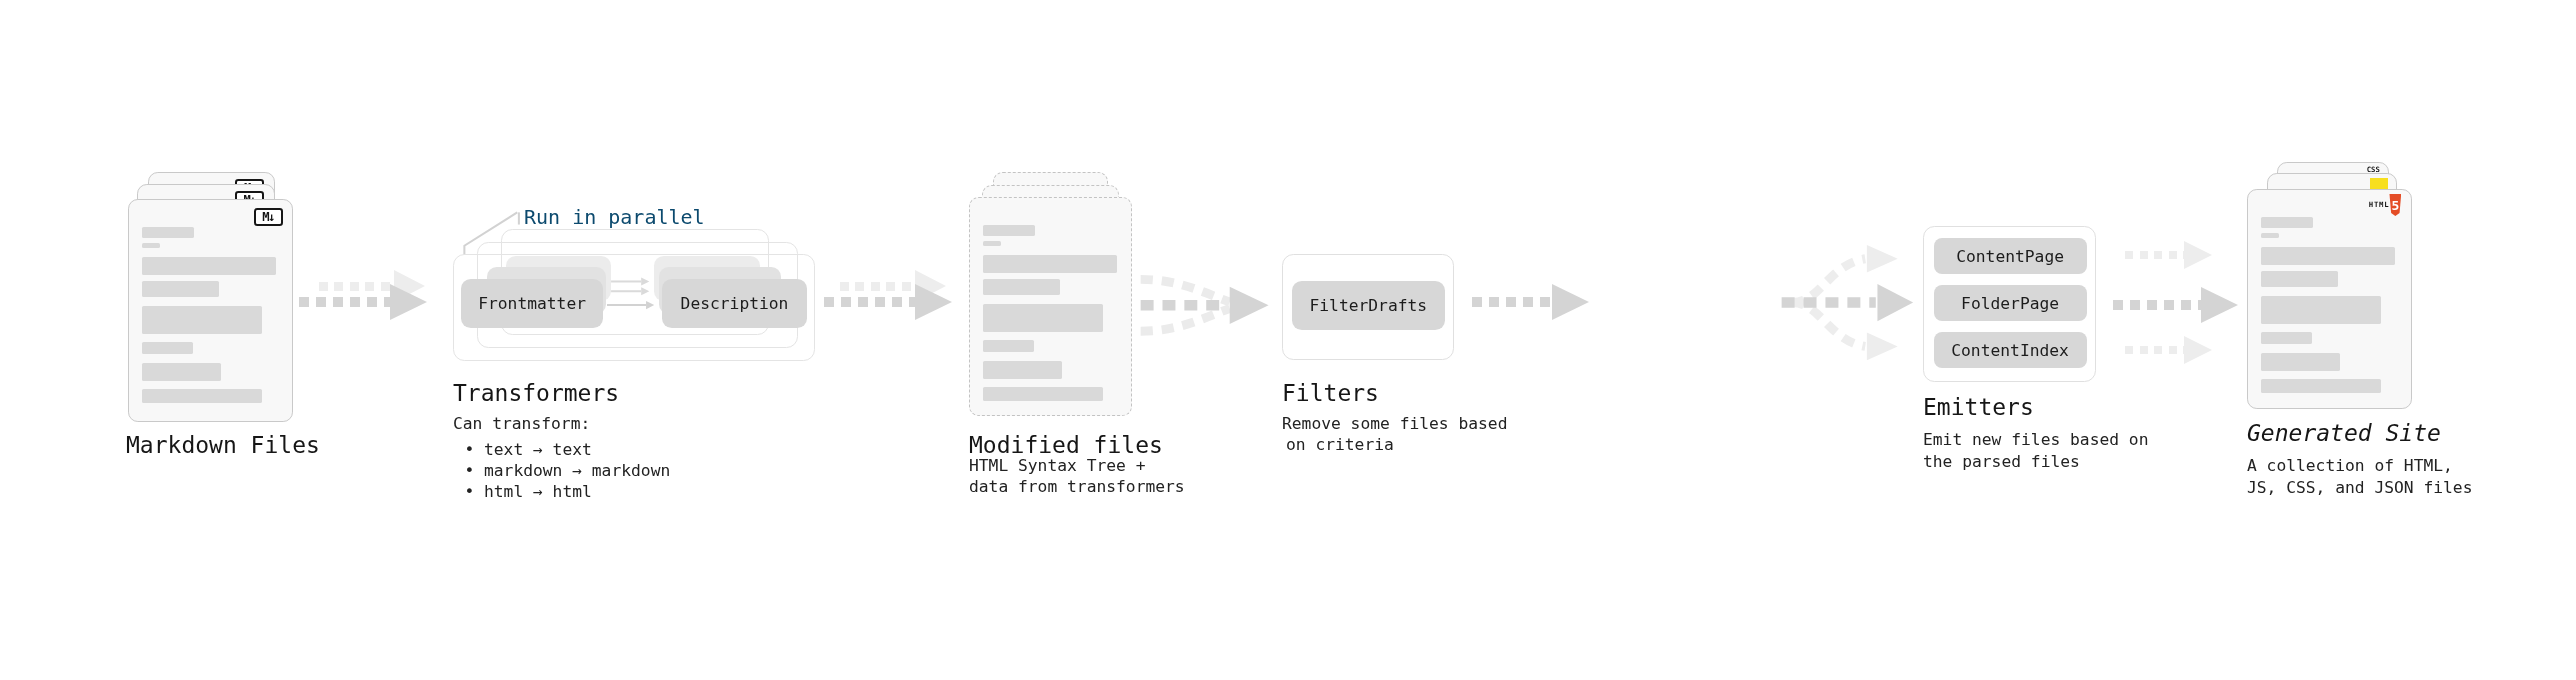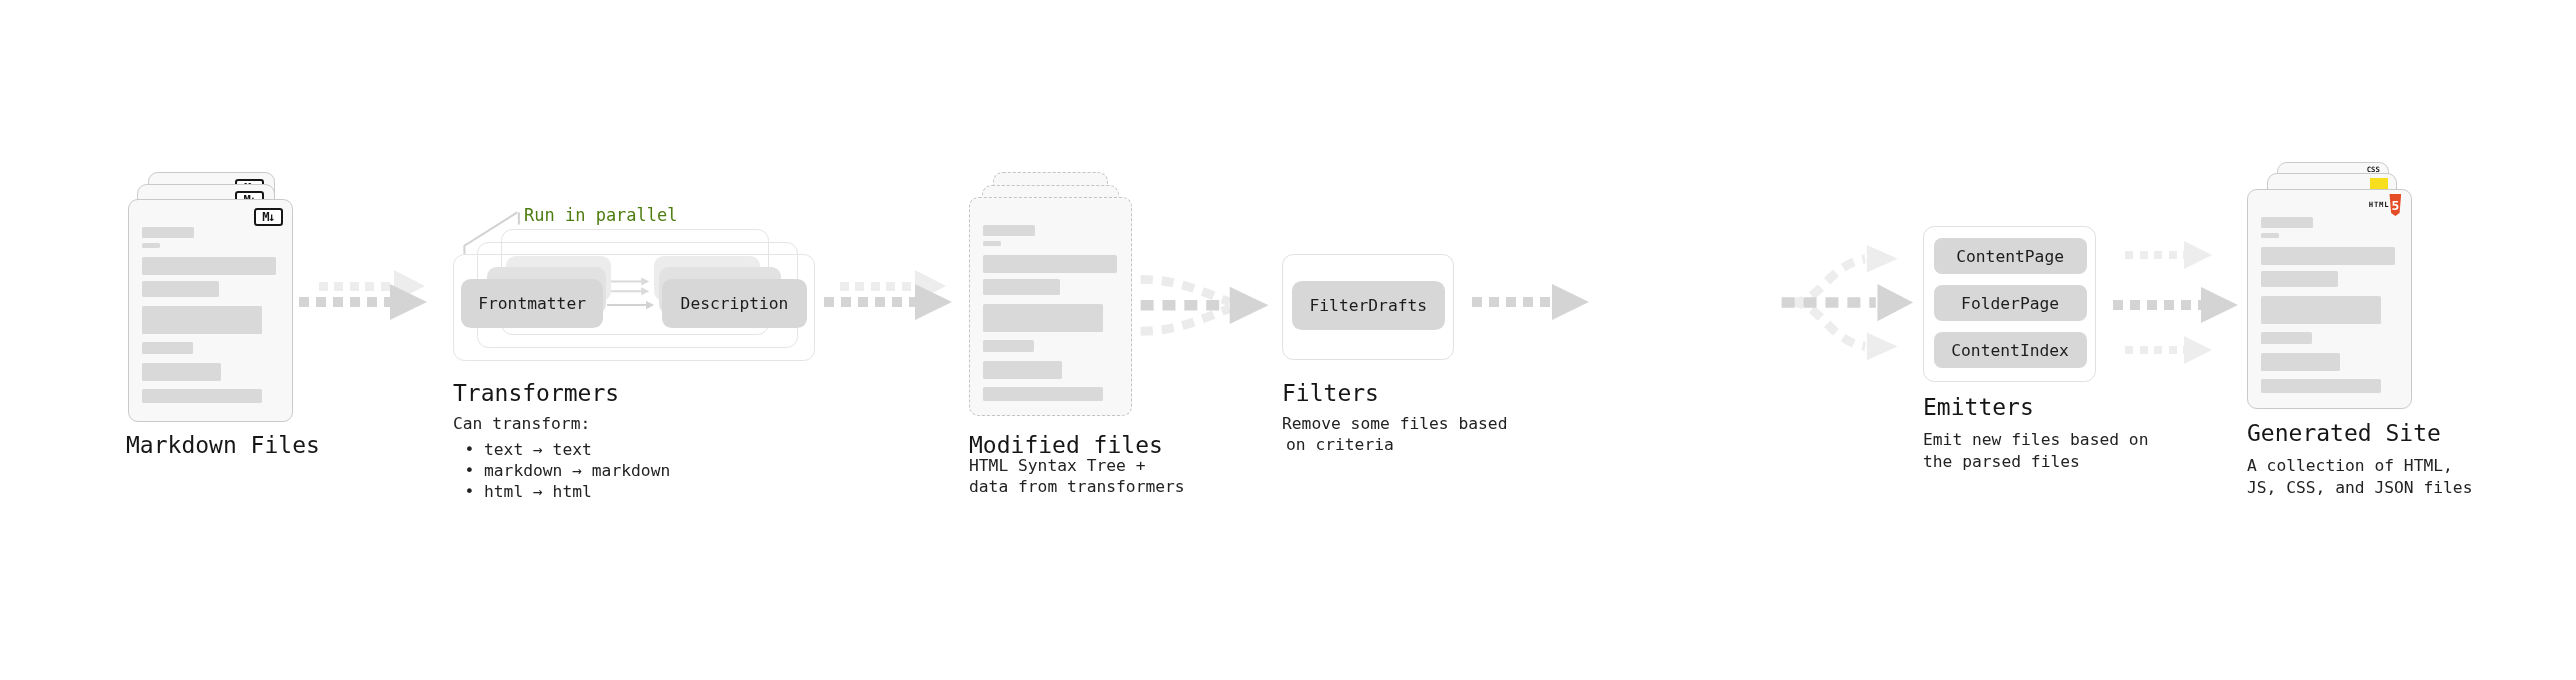--- a/index.html
+++ b/index.html
@@ -34,21 +34,21 @@
   .js-badge{position:absolute;top:4.1px;right:8.1px;width:18px;height:10.6px;background:#f7df1e;}
   .html5-badge{position:absolute;top:3.3px;right:9.8px;width:32.5px;display:flex;align-items:center;}
   .html5-word{font-size:7.3px;font-weight:bold;color:#161616;letter-spacing:0.8px;line-height:8.1px;}
   .html5-shield{width:20.3px;height:22px;margin-top:0.8px;background:#e44d26;
     clip-path:polygon(0 0,100% 0,86% 86%,50% 100%,14% 86%);
     display:flex;align-items:center;justify-content:center;color:#ffffff;font-weight:bold;font-size:13px;}
 
   
   .stage-title{position:absolute;font-size:23px;color:#161616;white-space:nowrap;}
   .stage-caption{position:absolute;font-size:16.3px;color:#222222;white-space:nowrap;line-height:21px;}
-  .annotation{position:absolute;font-size:17px;color:#4d7c0f;white-space:nowrap;}
+  .annotation{position:absolute;font-size:20px;color:#0c4a6e;white-space:nowrap;}
 
   
   .outline-box{position:absolute;border:1.6px solid #e4e4e4;border-radius:11.4px;box-sizing:border-box;background:transparent;}
   .panel-box{position:absolute;border:1.6px solid #e0e0e0;border-radius:11.4px;background:#ffffff;box-sizing:border-box;}
 
   
   .pill{position:absolute;background:#d7d7d7;border-radius:9.8px;display:flex;align-items:center;
     justify-content:center;font-size:16.3px;color:#1c1c1c;white-space:nowrap;}
   .pill.ghost1{background:#e2e2e2;}
   .pill.ghost2{background:#ececec;}
@@ -226,19 +226,19 @@
       </div>
       <div class="bar bar-a"></div>
       <div class="bar bar-b"></div>
       <div class="bar bar-c"></div>
       <div class="bar bar-d"></div>
       <div class="bar bar-e"></div>
       <div class="bar bar-f"></div>
       <div class="bar bar-g"></div>
       <div class="bar bar-h"></div>
     </div>
-    <div class="stage-title" style="left:0px;top:258px;">Generated Site</div>
+    <div class="stage-title" style="left:0px;top:258px;font-style:italic;">Generated Site</div>
     <div class="stage-caption" style="left:0px;top:293px;">A collection of HTML,</div>
     <div class="stage-caption" style="left:0px;top:315px;">JS, CSS, and JSON files</div>
   </div>
 
 </div>
 
 
 </body></html>

